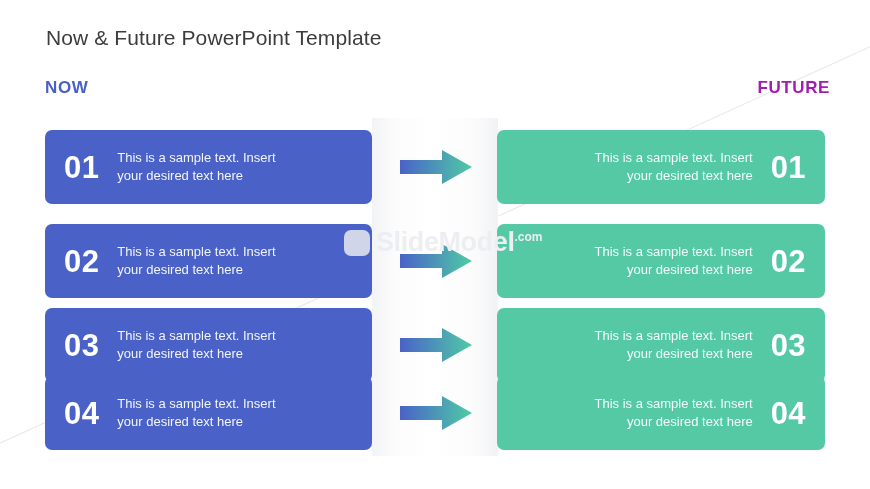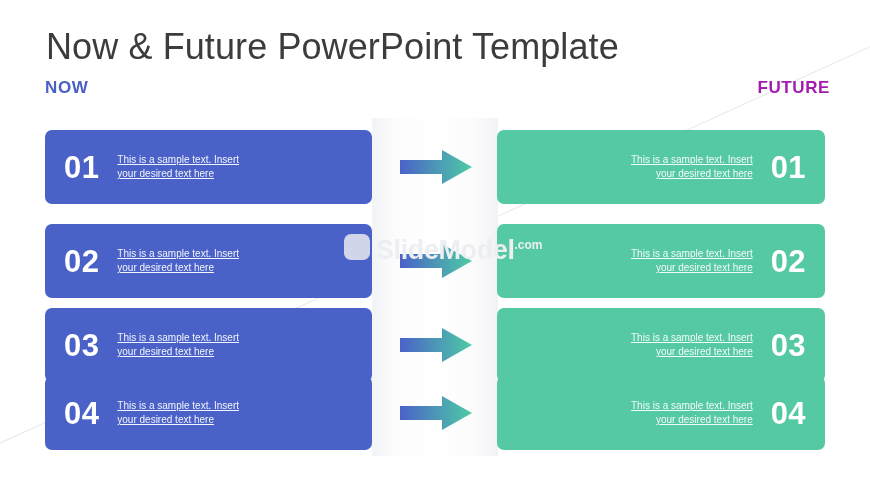--- a/index.html
+++ b/index.html
@@ -29,21 +29,21 @@
     transform: rotate(-24.5deg);
     transform-origin: left center;
     pointer-events: none;
   }
 
   
   .slide-title {
     position: absolute;
     left: 46px;
     top: 26px;
-    font-size: 36px;
+    font-size: 21px;
     font-weight: 400;
     color: #3c3c3c;
     letter-spacing: 0.1px;
     white-space: nowrap;
   }
 
   
   .col-header {
     position: absolute;
     top: 78px;
@@ -90,21 +90,20 @@
     border-radius: 7px;
     background: #e9eaee;
     opacity: 0.85;
   }
   .wm-text {
     font-size: 27px;
     font-weight: bold;
     color: #eceef1;
     letter-spacing: -0.4px;
     white-space: nowrap;
-    margin-top: 8px;
   }
   .wm-text .tld {
     font-size: 12px;
     font-weight: bold;
     vertical-align: super;
     letter-spacing: 0;
   }
 
   
   .row {
@@ -142,25 +141,24 @@
 
   .bar-num {
     font-size: 31px;
     font-weight: bold;
     color: #ffffff;
     line-height: 1;
     letter-spacing: 0.4px;
     flex: 0 0 auto;
   }
   .bar-text {
-    font-size: 10px;
+    font-size: 13px;
     line-height: 1.42;
     color: #f2f4fb;
     flex: 0 0 auto;
-    text-decoration: underline;
   }
   .bar-now .bar-text {
     margin-left: 18px;
     text-align: left;
   }
   .bar-future .bar-text {
     margin-right: 18px;
     text-align: right;
     color: #f3fbf8;
   }

